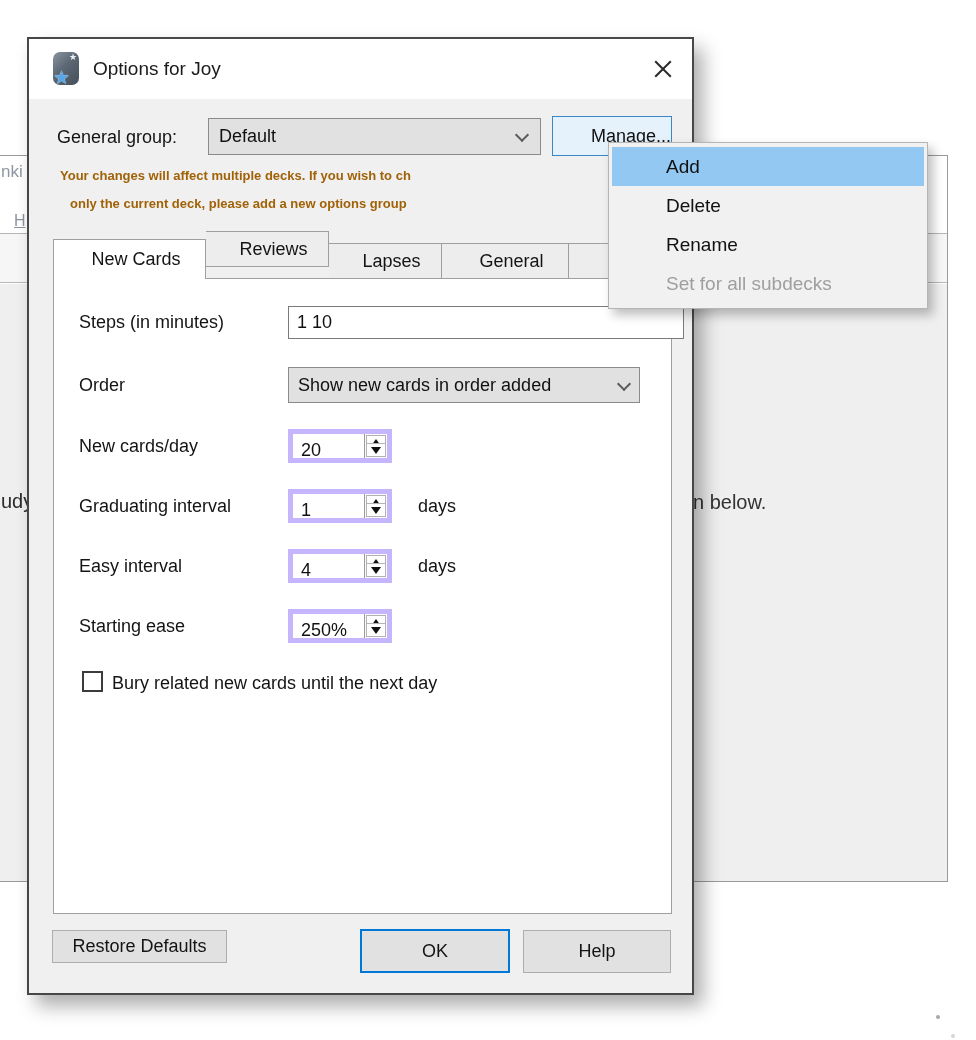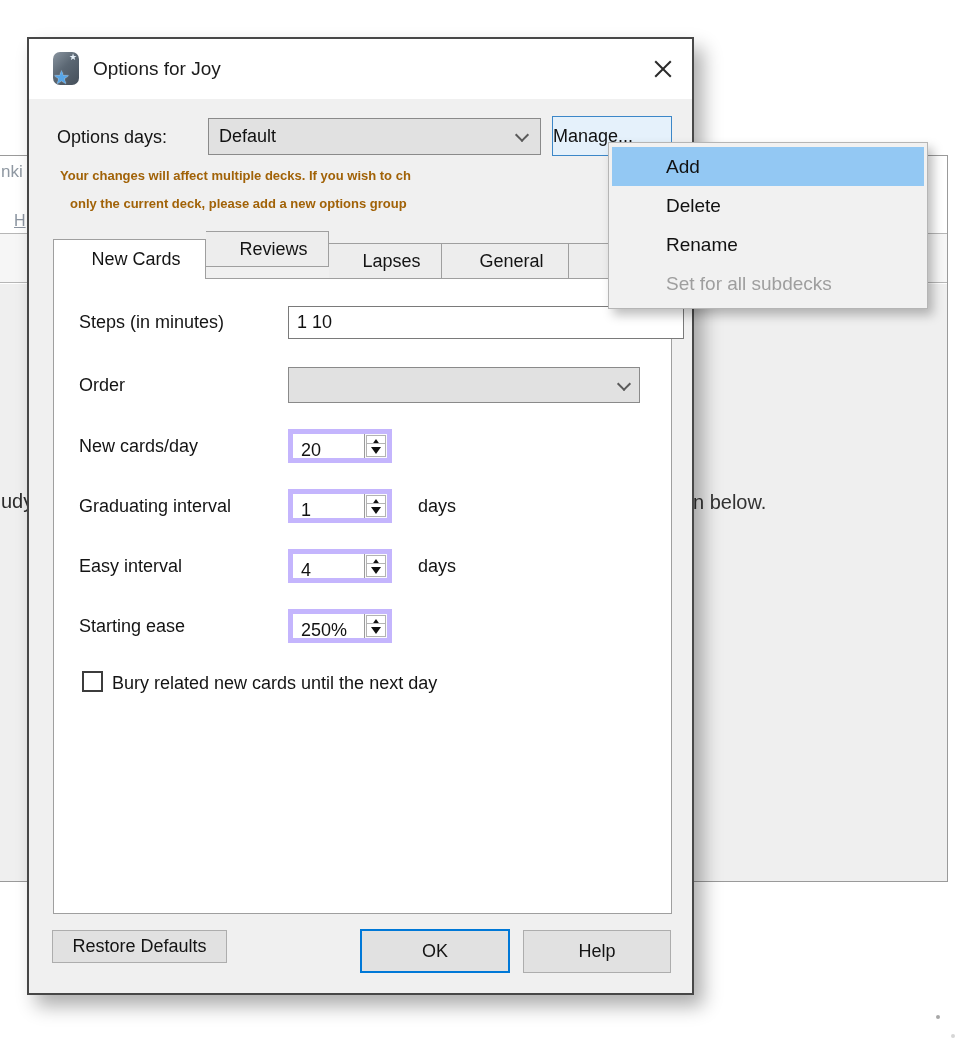--- a/index.html
+++ b/index.html
@@ -45,21 +45,21 @@
 
   .combo { position:absolute; left:179px; top:79px; width:333px; height:37px;
            background:#e1e1e1; border:1px solid #8a8a8a; }
   .combo .val { position:absolute; left:10px; top:0; line-height:35px; font-size:18px; color:#111;
                 white-space:nowrap; overflow:hidden; max-width:290px; }
   .chev { position:absolute; right:13px; top:11px; width:10px; height:10px;
           border-right:2px solid #5a5a5a; border-bottom:2px solid #5a5a5a; transform:rotate(45deg); }
 
   .manage-btn { position:absolute; left:523px; top:77px; width:120px; height:40px;
                 background:#e5f1fb; border:1px solid #3c87c8; font-size:18px; color:#111;
-                font-family:"Liberation Sans", sans-serif; text-align:left; line-height:36px;
+                font-family:"Liberation Sans", sans-serif; text-align:right; line-height:36px;
                 overflow:hidden; white-space:nowrap; }
 
   .warn { position:absolute; font-size:13px; color:#a16207; white-space:nowrap;font-weight:bold; }
   .warn1 { left:31px; top:129px; }
   .warn2 { left:41px; top:157px; }
 
   
   .tab { position:absolute; font-size:18px; color:#141414; text-align:center;
          border:1px solid #9f9f9f; background:#ededed; z-index:2; cursor:pointer; }
   .tab.active { background:#fff; border-bottom:none; z-index:4; }
@@ -139,21 +139,21 @@
         <span class="star-big">★</span>
         <span class="star-small">★</span>
       </div>
       <span class="title-text">Options for Joy</span>
       <div class="close-box">
         <div class="bar b1"></div>
         <div class="bar b2"></div>
       </div>
     </div>
 
-    <span class="lbl og-label">Options days:</span>
+    <span class="lbl og-label">General group:</span>
     <div class="combo">
       <span class="val">Default</span>
       <span class="chev"></span>
     </div>
     <button class="manage-btn">Manage...</button>
 
     <div class="warn warn1">Your changes will affect multiple decks. If you wish to ch</div>
     <div class="warn warn2">only the current deck, please add a new options group</div>
 
     <div class="tab tab0 active">
@@ -172,20 +172,21 @@
         <span class="tab-inner">D</span>
       </div>
 
     <div class="pane">
 
       <span class="lbl" style="left:25px; top:33px;">Steps (in minutes)</span>
       <input class="f-input" type="text" value="1 10" style="">
 
       <span class="lbl" style="left:25px; top:96px;">Order</span>
       <div class="f-select">
+        <span class="val">Show new cards in order added</span>
         <span class="chev" style="right:10px; top:11px;"></span>
       </div>
 
       <span class="lbl" style="left:25px; top:157px;">New cards/day</span>
       <div class="spin" style="left:234px; top:150px;">
         <span class="sval">20</span>
         <div class="btns">
           <div class="sb up">
               <span class="tri-up"></span>
             </div>

